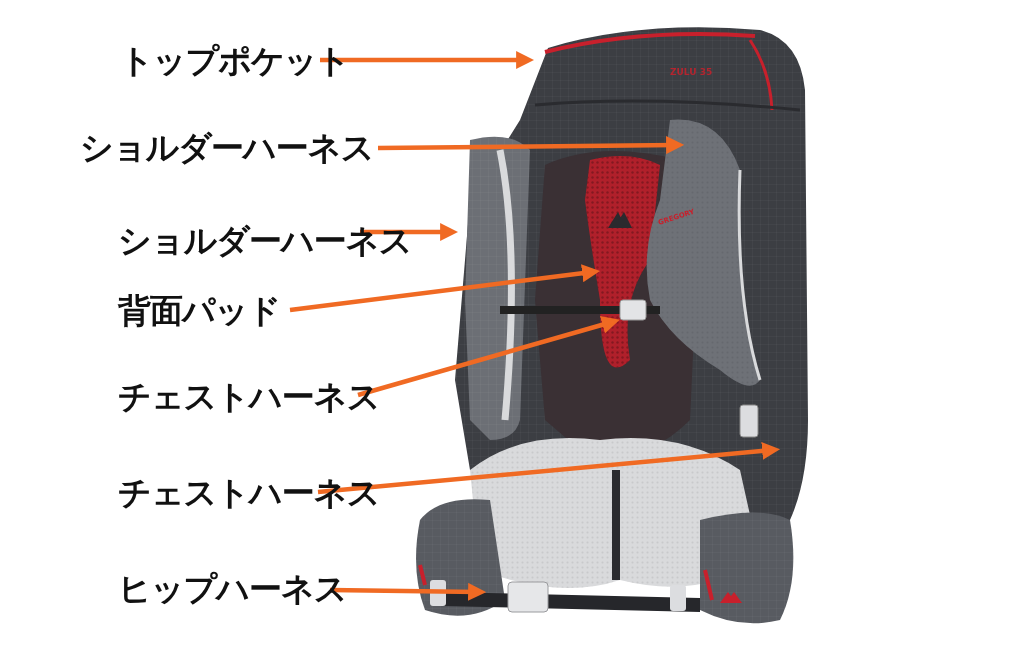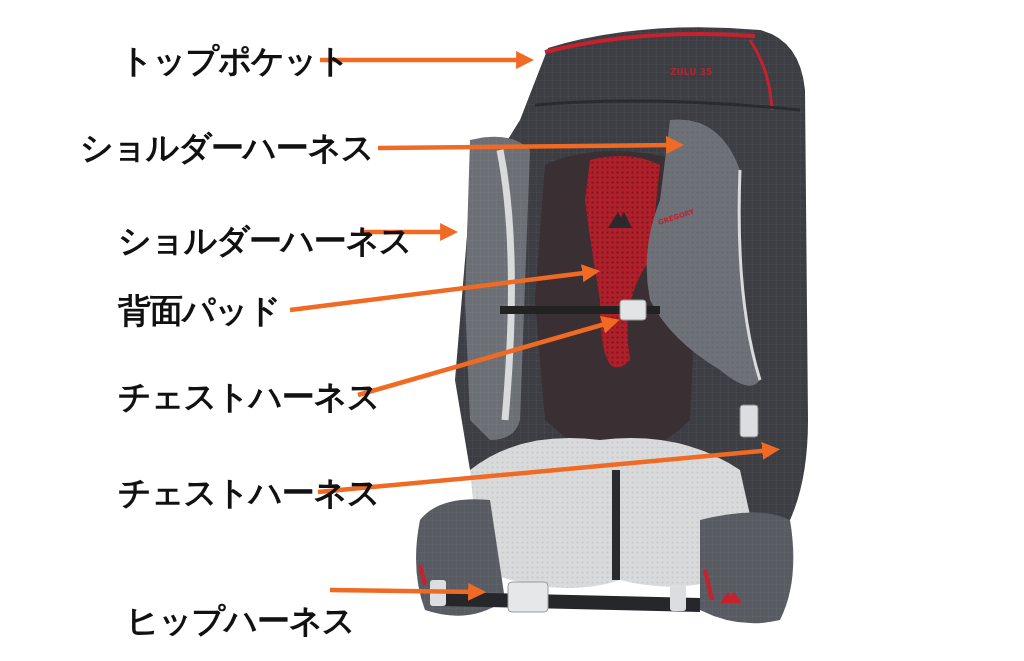--- a/index.html
+++ b/index.html
@@ -90,13 +90,13 @@
   <line x1="318" y1="492" x2="772" y2="450" stroke="#f06a23" stroke-width="4.5" marker-end="url(#ah)"></line>
   <line x1="330" y1="590" x2="478" y2="592" stroke="#f06a23" stroke-width="4.5" marker-end="url(#ah)"></line>
 </svg>
 
 <div class="label" style="left:120px; top:44px;">トップポケット</div>
 <div class="label" style="left:80px; top:131px;">ショルダーハーネス</div>
 <div class="label" style="left:82px; top:224px;margin-left:36px;">ショルダーハーネス</div>
 <div class="label" style="left:118px; top:294px;">背面パッド</div>
 <div class="label" style="left:118px; top:380px;">チェストハーネス</div>
 <div class="label" style="left:118px; top:476px;">チェストハーネス</div>
-<div class="label" style="left:126px; top:572px;margin-top:32px;">ヒップハーネス</div>
+<div class="label" style="left:118px; top:572px;">ヒップハーネス</div>
 
 </body></html>

